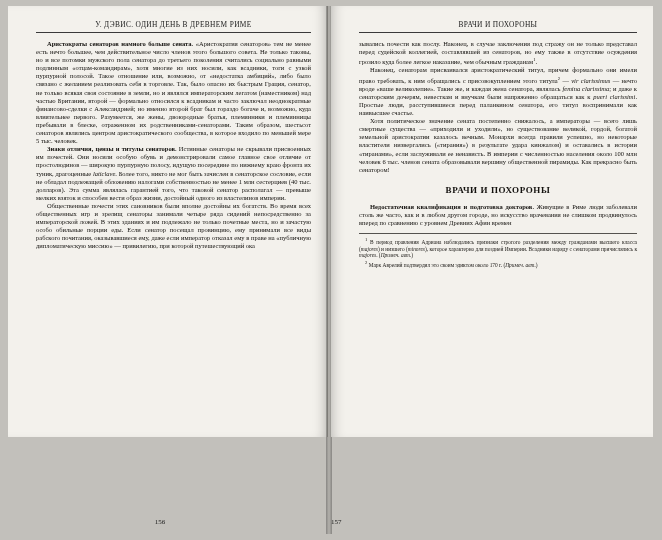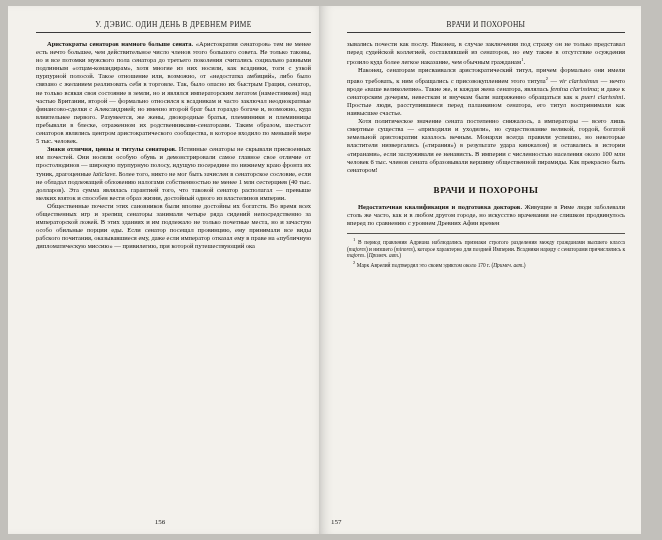--- a/index.html
+++ b/index.html
@@ -15,34 +15,34 @@
   }
   .spread {
     position: relative;
     width: 662px;
     height: 540px;
     background: #c2c0bb;
   }
   .page {
     position: absolute;
     top: 6px;
-    height: 528px;
+    height: 431px;
     background: #f3f1ec;
     box-sizing: border-box;
     padding: 14px 16px 10px 28px;
     overflow: hidden;
   }
   .page-left {
     left: 8px;
     width: 320px;
     border-right: 1px solid #9a9892;
     box-shadow: inset -10px 0 14px -10px rgba(0,0,0,0.35);
   }
   .page-right {
-    left: 319px;
+    left: 331px;
     width: 322px;
     box-shadow: inset 10px 0 14px -10px rgba(0,0,0,0.30);
   }
   .running-head {
     font-size: 7.4px;
     letter-spacing: 0.35px;
     text-transform: uppercase;
     text-align: center;
     color: #1a1a1a;
     margin-bottom: 3px;

